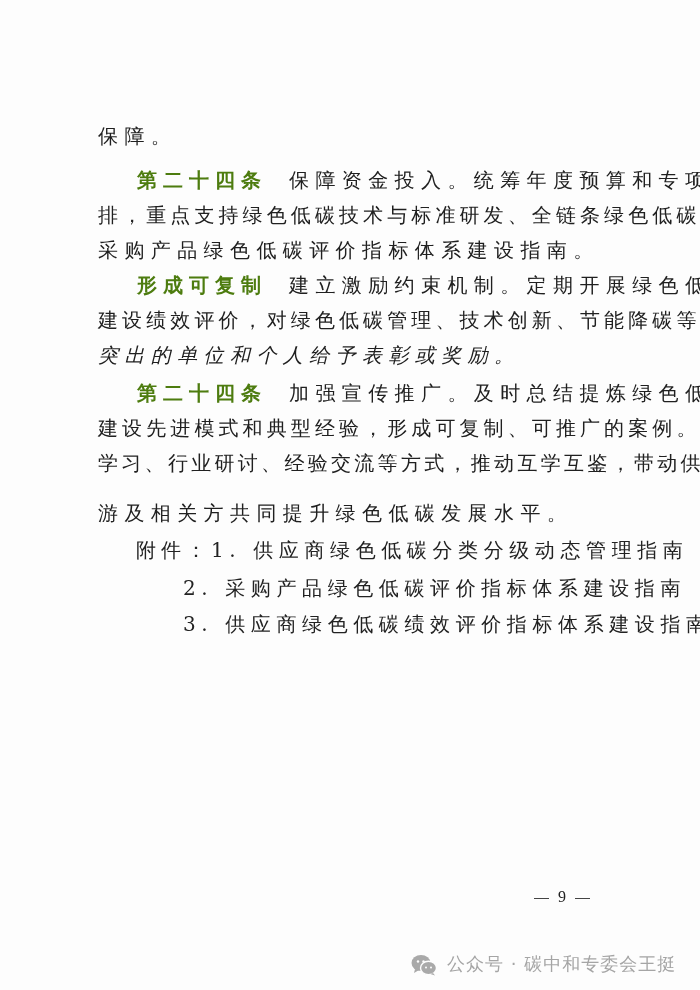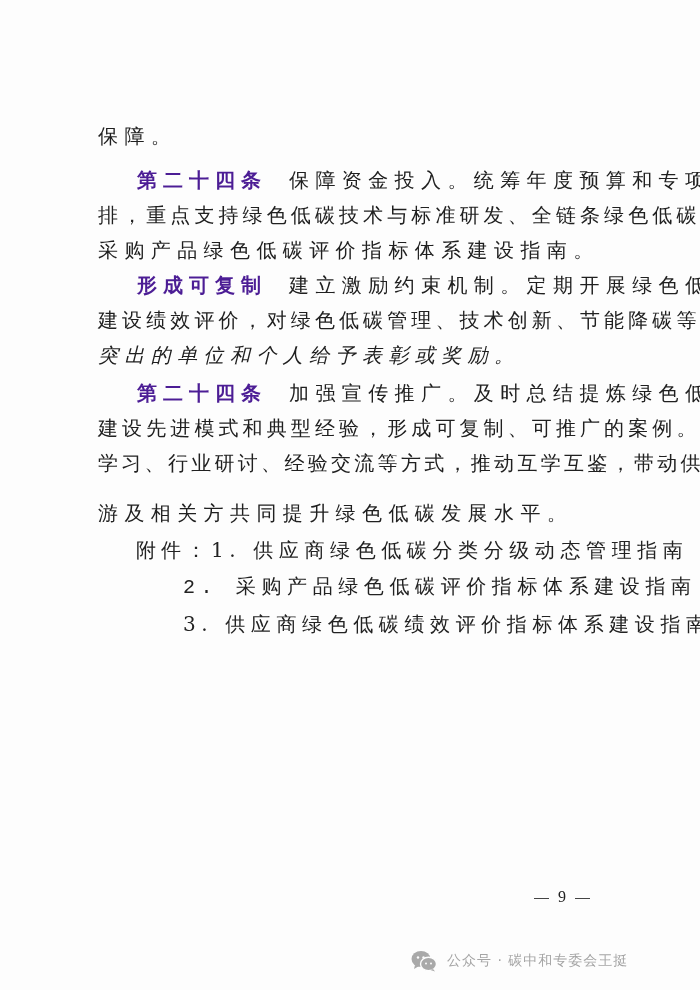--- a/index.html
+++ b/index.html
@@ -30,21 +30,21 @@
       white-space: nowrap;
       letter-spacing: 6.4px;
       color: #202020;
     }
     .line.indent { left: 137px; width: 477px; }
     .heading {
       font-weight: bold;
       letter-spacing: 6px;
       margin-right: 22px;
       font-family: "DejaVu Sans", "Liberation Sans", sans-serif;
-      color: #4c1d95;
+      color: #4d7c0f;
     }
     .attach-line {
       position: absolute;
       font-size: 20px;
       line-height: 24px;
       white-space: nowrap;
       letter-spacing: 5.6px;
       color: #222;
     }
     .attach-label {
@@ -67,23 +67,23 @@
       background: #444;
       vertical-align: middle;
       margin: 0 9px;
     }
     .watermark {
       position: absolute;
       top: 946px;
       left: 411px;
       height: 30px;
       display: flex;
-      align-items: center;
+      align-items: flex-end;
       font-family: "DejaVu Sans", "Liberation Sans", sans-serif;
-      font-size: 14px;
+      font-size: 18px;
       color: #a5a5a5;
       letter-spacing: 1px;
       white-space: nowrap;
     }
     .wechat-icon {
       width: 26px;
       height: 22px;
       margin-right: 10px;
       display: inline-block;
     }
@@ -110,21 +110,21 @@
   <div class="line indent" style="top:381px;">
     <span class="heading">第二十四条</span><span>加强宣传推广。及时总结提炼绿色低碳供应链</span>
   </div>
   <div class="line" style="top:416px; letter-spacing:4.1px;">建设先进模式和典型经验，形成可复制、可推广的案例。通过对标</div>
   <div class="line" style="top:451px; letter-spacing:3.3px;">学习、行业研讨、经验交流等方式，推动互学互鉴，带动供应链上下</div>
   <div class="line" style="top:501px;">游及相关方共同提升绿色低碳发展水平。</div>
 
   <div class="attach-line" style="top:538px; left:136px;">
     <span class="attach-label">附件：</span><span>1.</span> <span>供应商绿色低碳分类分级动态管理指南</span>
   </div>
-  <div class="attach-line" style="top:576px; left:183px;font-family:Liberation Mono, monospace;">
+  <div class="attach-line" style="top:576px; left:183px;">
     <span>2.</span> <span>采购产品绿色低碳评价指标体系建设指南</span>
   </div>
   <div class="attach-line" style="top:612px; left:183px;">
     <span>3.</span> <span>供应商绿色低碳绩效评价指标体系建设指南</span>
   </div>
 
   <div class="page-number">
     <span class="dash"></span><span>9</span><span class="dash"></span>
   </div>
 

